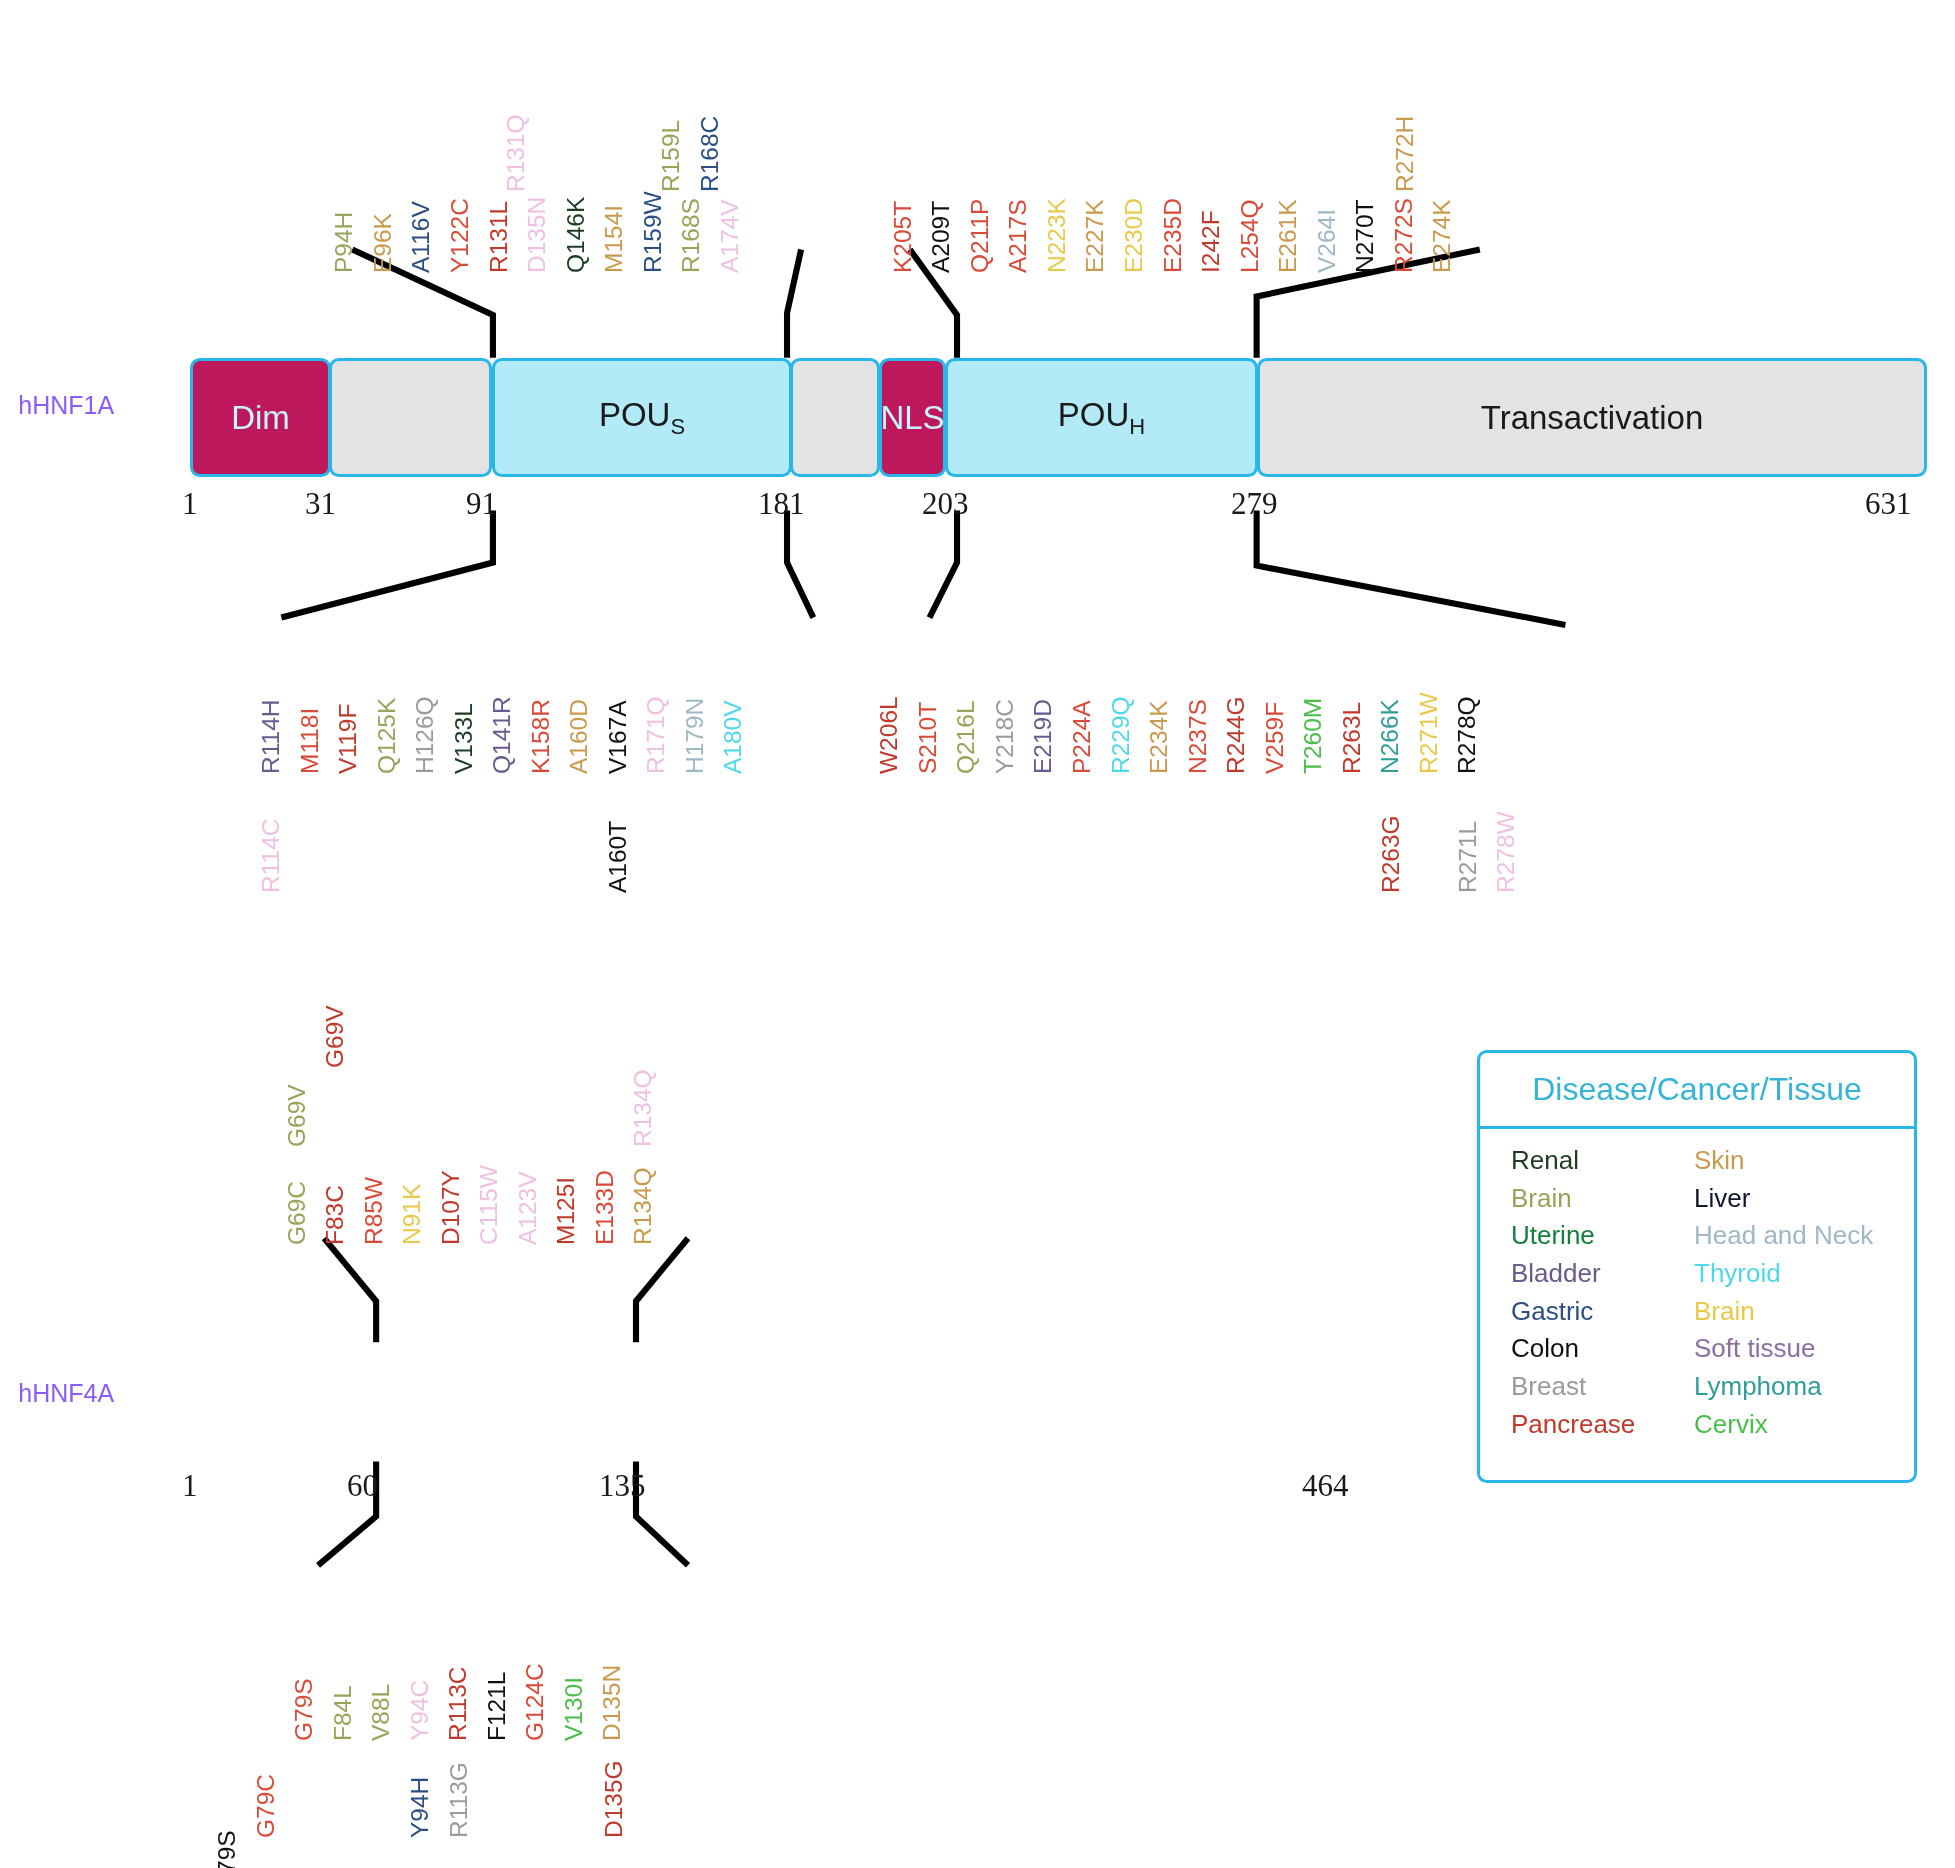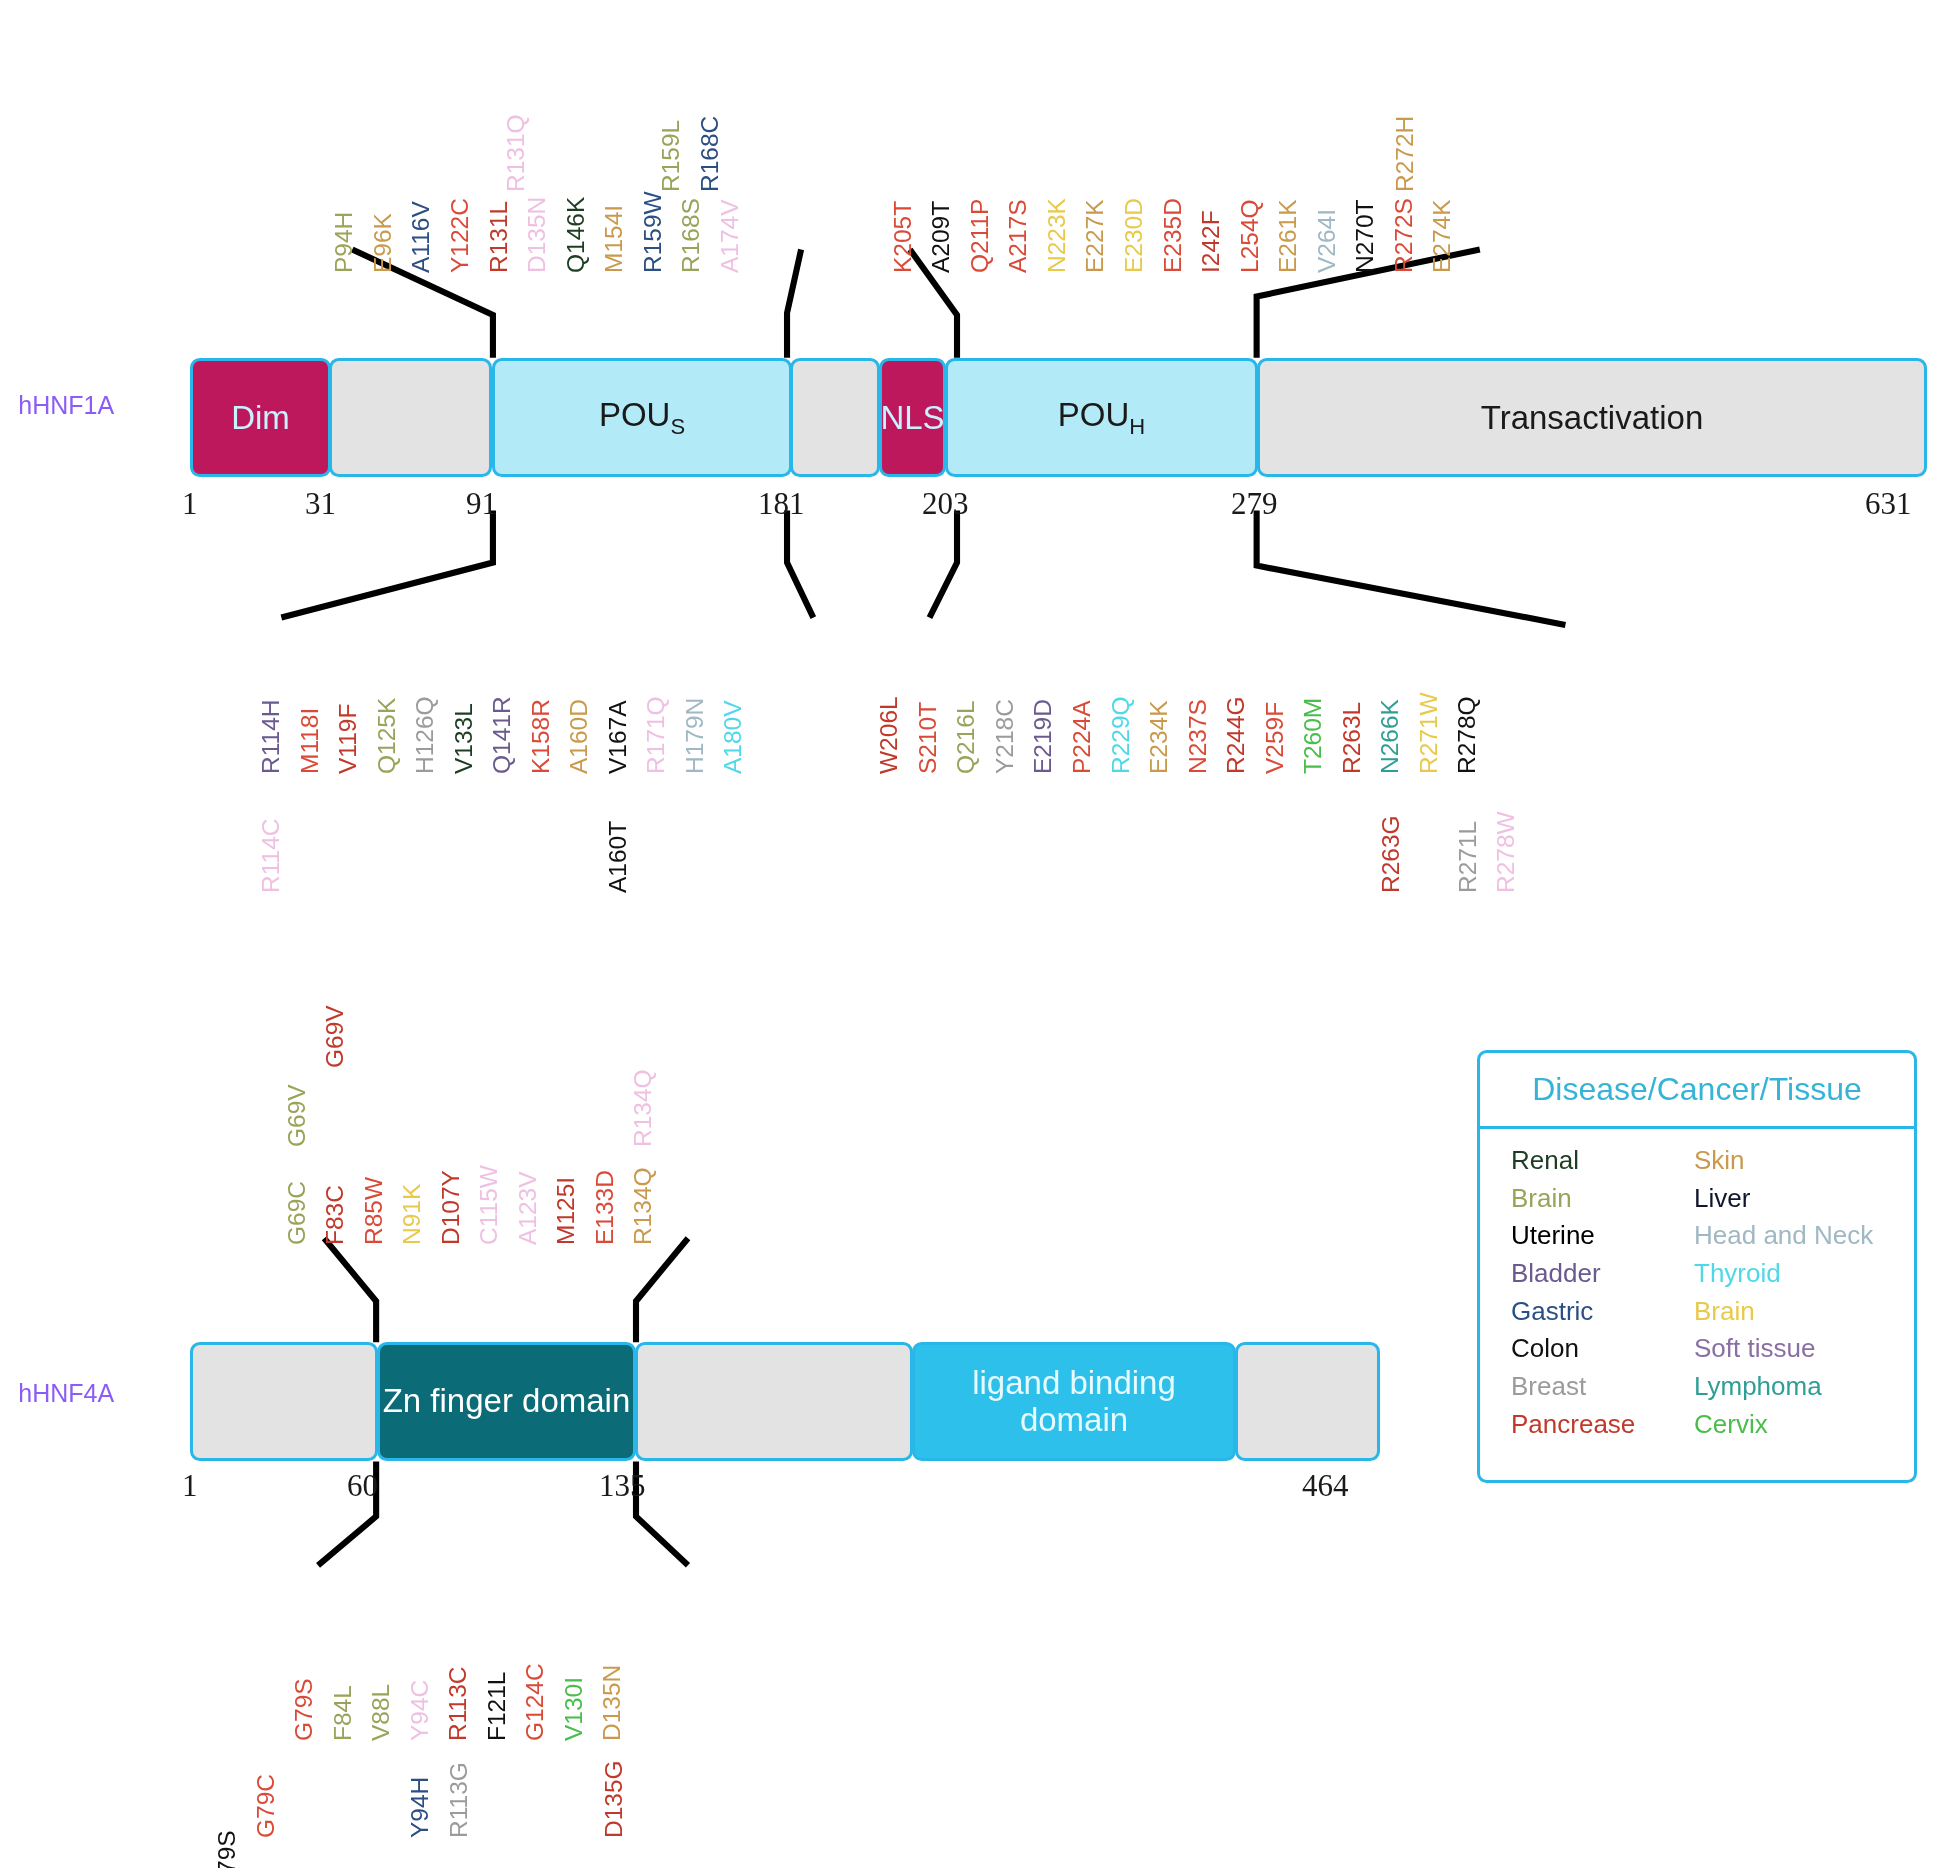--- a/index.html
+++ b/index.html
@@ -264,31 +264,20 @@
       <div class="mut" style="left: 1481px; top: 746px; color: rgb(17, 17, 17);">R278Q</div>
     </div>
   <div id="hnf1a-bot-r2b">
       <div class="mut" style="left: 1405px; top: 865px; color: rgb(192, 57, 43);">R263G</div>
       <div class="mut" style="left: 1482px; top: 865px; color: rgb(155, 155, 155);">R271L</div>
       <div class="mut" style="left: 1520px; top: 865px; color: rgb(239, 192, 226);">R278W</div>
     </div>
 
   <div class="protein-name" style="left:18.3px; top:1379px;">hHNF4A</div>
 
-  <div class="bar" style="left:190px; top:1342px; width:1190px;">
-    <div class="seg grey" style="left:0px;    width:188px;"></div>
-    <div class="seg teal" style="left:187px;  width:259px;">
-      <span class="two-line">Zn finger domain</span>
-    </div>
-    <div class="seg grey" style="left:445px;  width:278px;"></div>
-    <div class="seg brightcyan" style="left:722px; width:324px;">
-      <span class="two-line">ligand binding domain</span>
-    </div>
-    <div class="seg grey" style="left:1045px; width:145px;"></div>
-  </div>
 
   <div class="pos" style="left:182px;  top:1468px;">1</div>
   <div class="pos" style="left:347px;  top:1468px;">60</div>
   <div class="pos" style="left:599px;  top:1468px;">135</div>
   <div class="pos" style="left:1302px; top:1468px;">464</div>
 
   <div id="hnf4a-top-r1">
       <div class="mut" style="left: 311px; top: 1217px; color: rgb(154, 163, 90);">G69C</div>
       <div class="mut" style="left: 349px; top: 1217px; color: rgb(192, 57, 43);">F83C</div>
       <div class="mut" style="left: 388px; top: 1217px; color: rgb(217, 74, 56);">R85W</div>
@@ -328,21 +317,21 @@
       <div class="mut" style="left: 241px; top: 1865px; color: rgb(17, 17, 17);">G79S</div>
     </div>
 
   <div id="legend">
     <div id="legend-title">Disease/Cancer/Tissue</div>
     <div id="legend-grid">
         <div class="legend-item" style="color: rgb(29, 61, 34);">Renal</div>
         <div class="legend-item" style="color: rgb(201, 154, 78);">Skin</div>
         <div class="legend-item" style="color: rgb(154, 163, 90);">Brain</div>
         <div class="legend-item" style="color: #0f172a;">Liver</div>
-        <div class="legend-item" style="color: #000000;">Uterine</div>
+        <div class="legend-item" style="color: #15803d;">Uterine</div>
         <div class="legend-item" style="color: rgb(159, 184, 196);">Head and Neck</div>
         <div class="legend-item" style="color: rgb(107, 90, 142);">Bladder</div>
         <div class="legend-item" style="color: rgb(79, 216, 232);">Thyroid</div>
         <div class="legend-item" style="color: rgb(43, 78, 131);">Gastric</div>
         <div class="legend-item" style="color: rgb(232, 201, 74);">Brain</div>
         <div class="legend-item" style="color: rgb(17, 17, 17);">Colon</div>
         <div class="legend-item" style="color: rgb(138, 111, 163);">Soft tissue</div>
         <div class="legend-item" style="color: rgb(155, 155, 155);">Breast</div>
         <div class="legend-item" style="color: rgb(47, 158, 150);">Lymphoma</div>
         <div class="legend-item" style="color: rgb(192, 57, 43);">Pancrease</div>

